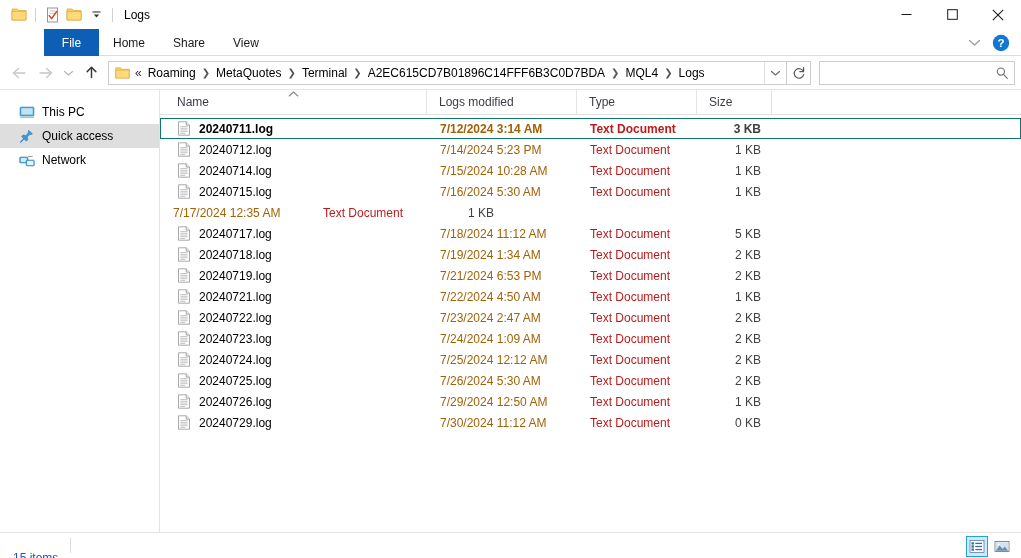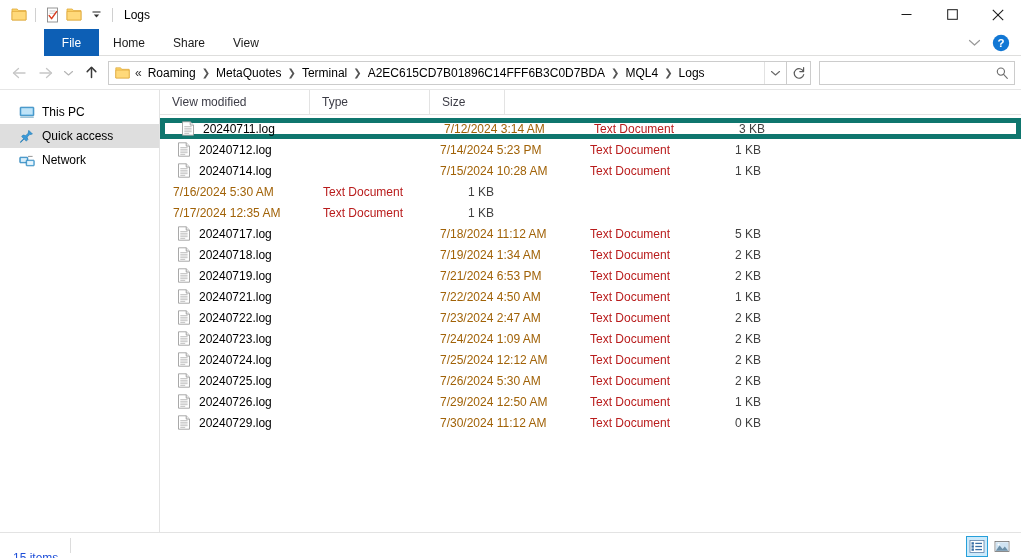--- a/index.html
+++ b/index.html
@@ -203,22 +203,23 @@
   .filelist {
     flex: 1 1 auto; overflow: hidden; padding-top: 3px;
     background: #ffffff;
   }
   .row {
     height: 21px; display: flex; align-items: center;
     border: 1px solid transparent;
     font-size: 12px;
   }
   .row.focused {
-    border: 5px solid #0f766e;
-    background: #ffffff;
+    border: 1px solid #0f766e;
+    background: #ffffff;
+    font-weight: bold;
   }
   .cell {
     display: flex; align-items: center;
     overflow: hidden; white-space: nowrap;
   }
   .cell.name {
     width: 267px; flex: 0 0 267px;
     padding-left: 15px; gap: 7px; color: #000000;
   }
   .cell.date {
@@ -468,22 +469,30 @@
             <line x1="9" y1="3.4" x2="13.6" y2="3.4" stroke="#8a8a8a" stroke-width="0.9"></line>
           </svg>
         </span>
         <span class="nav-label">Network</span>
       </div>
     </div>
 
     <div class="content">
 
       <div class="colhead">
+        <div class="col name">
+          <span class="sortcaret">
+            <svg width="11" height="6" viewBox="0 0 11 6">
+              <path d="M1.2 5 L5.5 1 L9.8 5" fill="none" stroke="#8a8a8a" stroke-width="1.1" stroke-linecap="round" stroke-linejoin="round"></path>
+            </svg>
+          </span>
+          <span>Name</span>
+        </div>
         <div class="col date">
-          <span>View modified</span>
+          <span>Logs modified</span>
         </div>
         <div class="col type">
           <span>Type</span>
         </div>
         <div class="col size">
           <span>Size</span>
         </div>
         <div class="col filler"></div>
       </div>
 
@@ -539,20 +548,34 @@
   <line x1="3.3" y1="12.4" x2="8.2" y2="12.4" stroke="#b4b4b4" stroke-width="0.8"></line>
 </svg>
               </span>
               <span>20240714.log</span>
             </div>
             <div class="cell date">7/15/2024 10:28 AM</div>
             <div class="cell type">Text Document</div>
             <div class="cell size">1 KB</div>
           </div>
           <div class="row">
+            <div class="cell name">
+              <span class="file-icon">
+                <svg width="14" height="15" viewBox="0 0 14 15">
+  <path d="M1.5 0.8 H9.2 L12.5 4.1 V14.2 H1.5 Z" fill="#ffffff" stroke="#9a9a9a" stroke-width="0.85" stroke-linejoin="round"></path>
+  <path d="M9.2 0.8 V4.1 H12.5" fill="#ececec" stroke="#9a9a9a" stroke-width="0.85" stroke-linejoin="round"></path>
+  <line x1="3.3" y1="5.6" x2="10.6" y2="5.6" stroke="#b4b4b4" stroke-width="0.8"></line>
+  <line x1="3.3" y1="7.3" x2="10.6" y2="7.3" stroke="#b4b4b4" stroke-width="0.8"></line>
+  <line x1="3.3" y1="9.0" x2="10.6" y2="9.0" stroke="#b4b4b4" stroke-width="0.8"></line>
+  <line x1="3.3" y1="10.7" x2="10.6" y2="10.7" stroke="#b4b4b4" stroke-width="0.8"></line>
+  <line x1="3.3" y1="12.4" x2="8.2" y2="12.4" stroke="#b4b4b4" stroke-width="0.8"></line>
+</svg>
+              </span>
+              <span>20240715.log</span>
+            </div>
             <div class="cell date">7/16/2024 5:30 AM</div>
             <div class="cell type">Text Document</div>
             <div class="cell size">1 KB</div>
           </div>
           <div class="row">
             <div class="cell date">7/17/2024 12:35 AM</div>
             <div class="cell type">Text Document</div>
             <div class="cell size">1 KB</div>
           </div>
           <div class="row">

